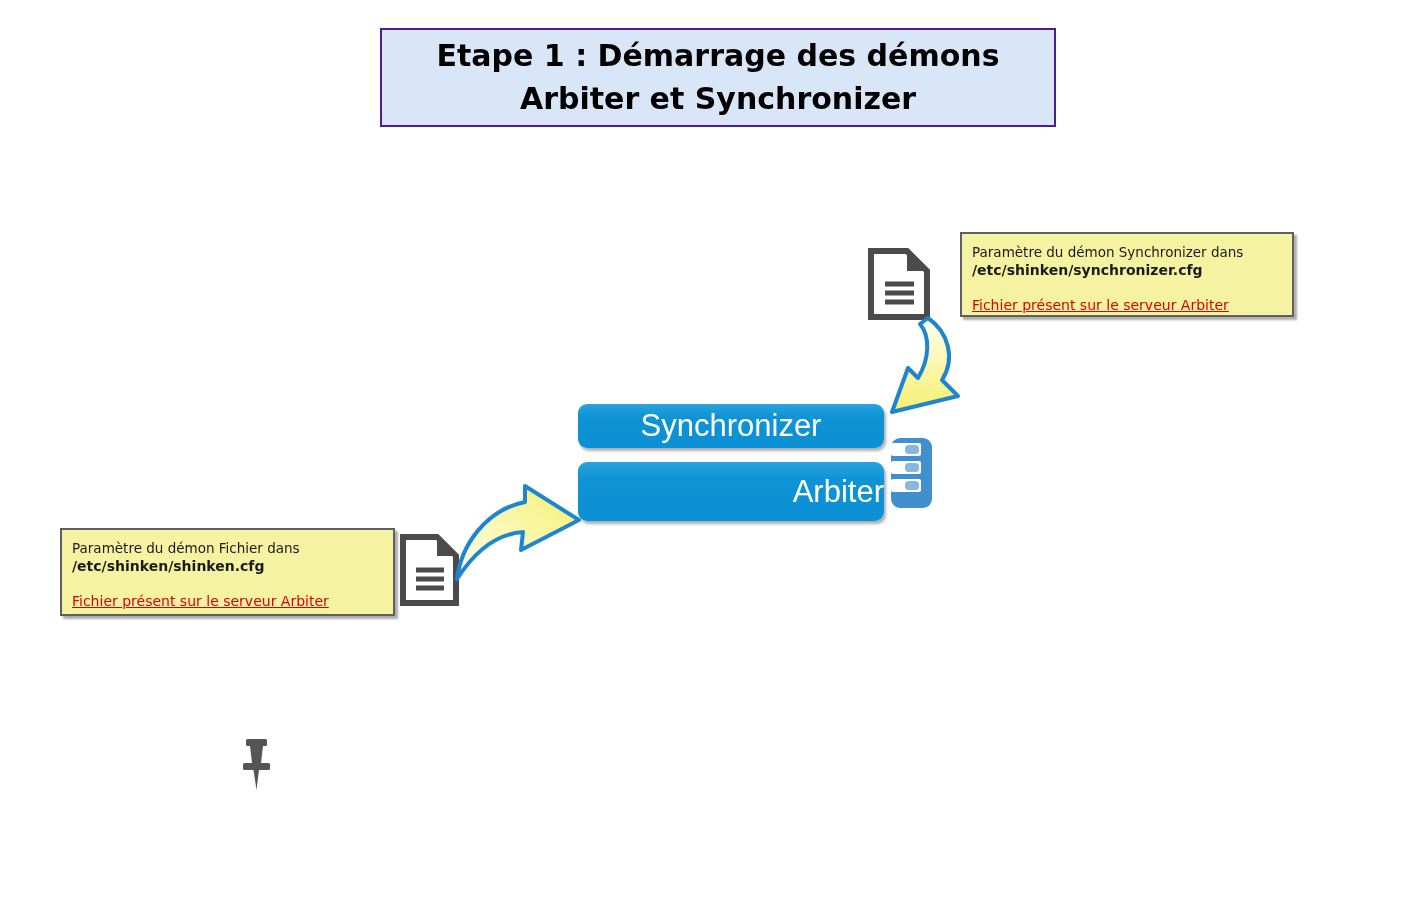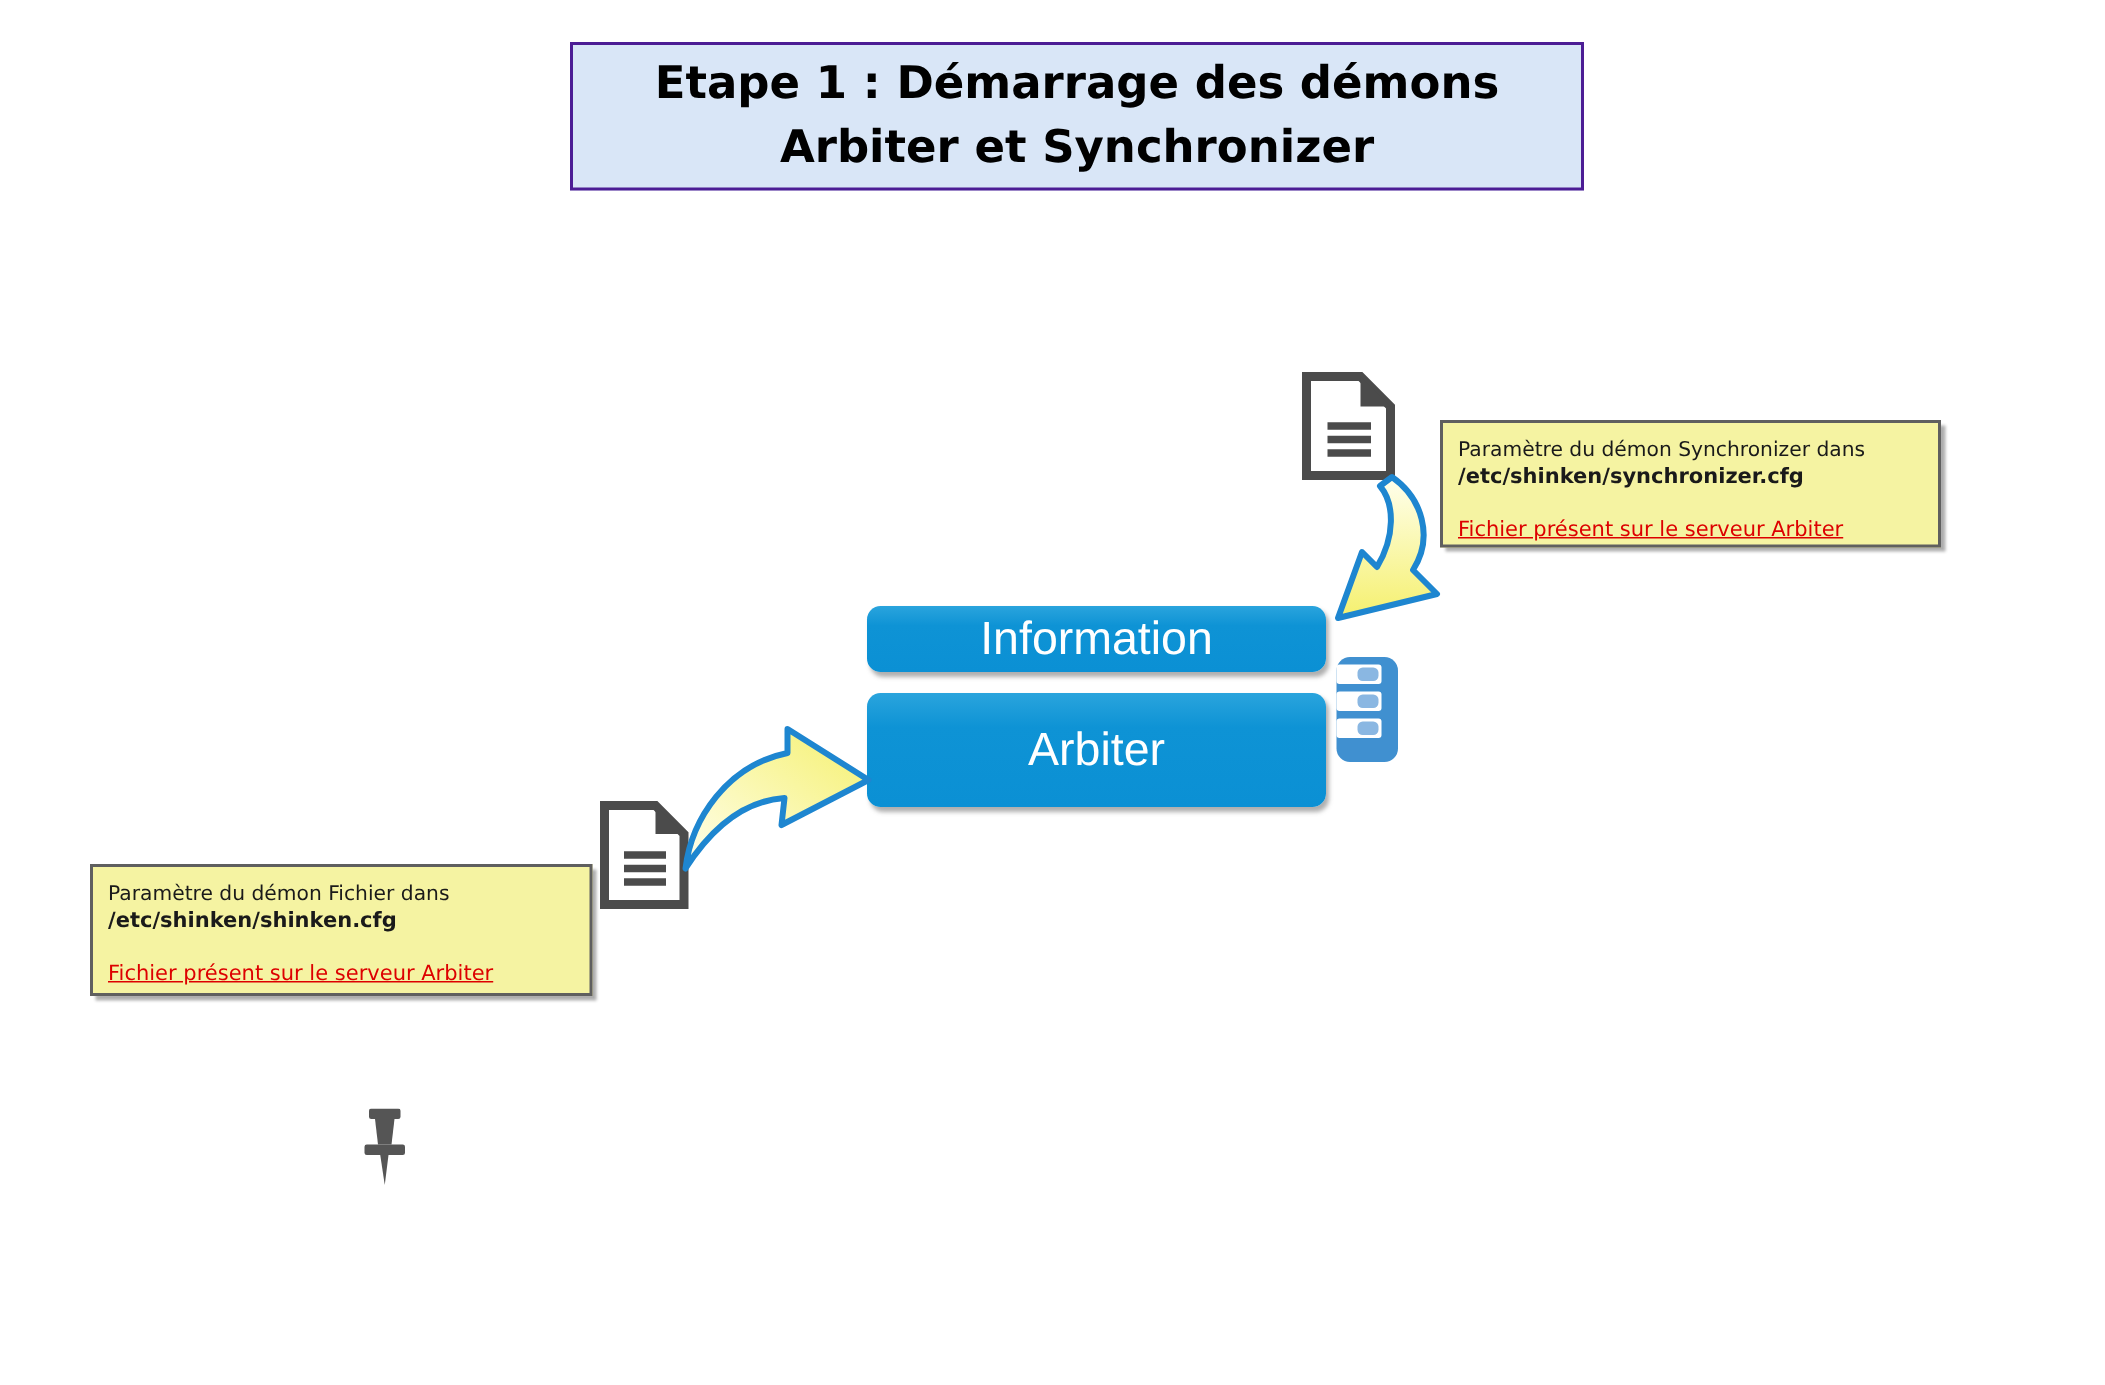--- a/index.html
+++ b/index.html
@@ -9,21 +9,21 @@
   
   .title-box{position:absolute;left:380px;top:28px;width:672px;height:95px;
     background:#d9e6f7;border:2px solid #4c1d95;
     display:flex;flex-direction:column;justify-content:center;text-align:center;
     font-weight:bold;font-size:30px;color:#000;line-height:1.42;
     font-family:"DejaVu Sans",sans-serif;}
 
   
   .note{position:absolute;background:#f5f3a2;border:2px solid #5f5f5f;
     box-shadow:3px 3px 2px #aeaeae;padding:9px 10px 8px 10px;
-    font-size:13.5px;color:#1a1a1a;line-height:18px;margin-top:48px;}
+    font-size:13.5px;color:#1a1a1a;line-height:18px;}
   .note .npath{font-weight:bold;font-size:14px;}
   .note .nlink{display:inline-block;margin-top:17px;color:#dd0000;font-weight:normal;
     font-size:14px;text-decoration:underline;cursor:pointer;}
 
   
   .node{position:absolute;border-radius:9px;color:#fff;
     background:linear-gradient(#2aa4dd 0%,#0e93d5 30%,#0b90d4 100%);
     box-shadow:2px 3px 3px rgba(110,110,110,.55);
     display:flex;align-items:center;justify-content:center;
     font-family:"Liberation Sans",sans-serif;font-size:31px;}
@@ -64,24 +64,24 @@
     <defs>
       <linearGradient id="gradDown" x1="0" y1="0" x2="0" y2="1">
         <stop offset="0" stop-color="#ffffee"></stop>
         <stop offset="1" stop-color="#f5f06e"></stop>
       </linearGradient>
     </defs>
     <path d="M50 6 C70 20 78 46 64 68 L80 84 L14 100 L30 56 L40 66 C52 46 52 24 42 12 Z" fill="url(#gradDown)" stroke="#1e86d0" stroke-width="4" stroke-linejoin="round"></path>
   </svg>
 
   <div class="node" style="left:578px;top:404px;width:306px;height:44px;">
-    <span>Information</span>
+    <span>Synchronizer</span>
   </div>
 
-  <div class="node" style="left:578px;top:462px;width:306px;height:76px;">
+  <div class="node" style="left:578px;top:462px;width:306px;height:59px;justify-content:flex-end;">
     <span>Arbiter</span>
   </div>
 
   <svg class="abs" style="left:889px;top:436px;" width="46" height="74" viewBox="0 0 46 74">
     <rect x="2" y="2" width="41" height="70" rx="9" fill="#4090d0"></rect>
     <g>
       <rect x="2" y="7" width="30" height="13" rx="2" fill="#ffffff"></rect>
       <rect x="16" y="9" width="14" height="9" rx="3.5" fill="#8ab7e2"></rect>
       <rect x="2" y="25" width="30" height="13" rx="2" fill="#ffffff"></rect>
       <rect x="16" y="27" width="14" height="9" rx="3.5" fill="#8ab7e2"></rect>

